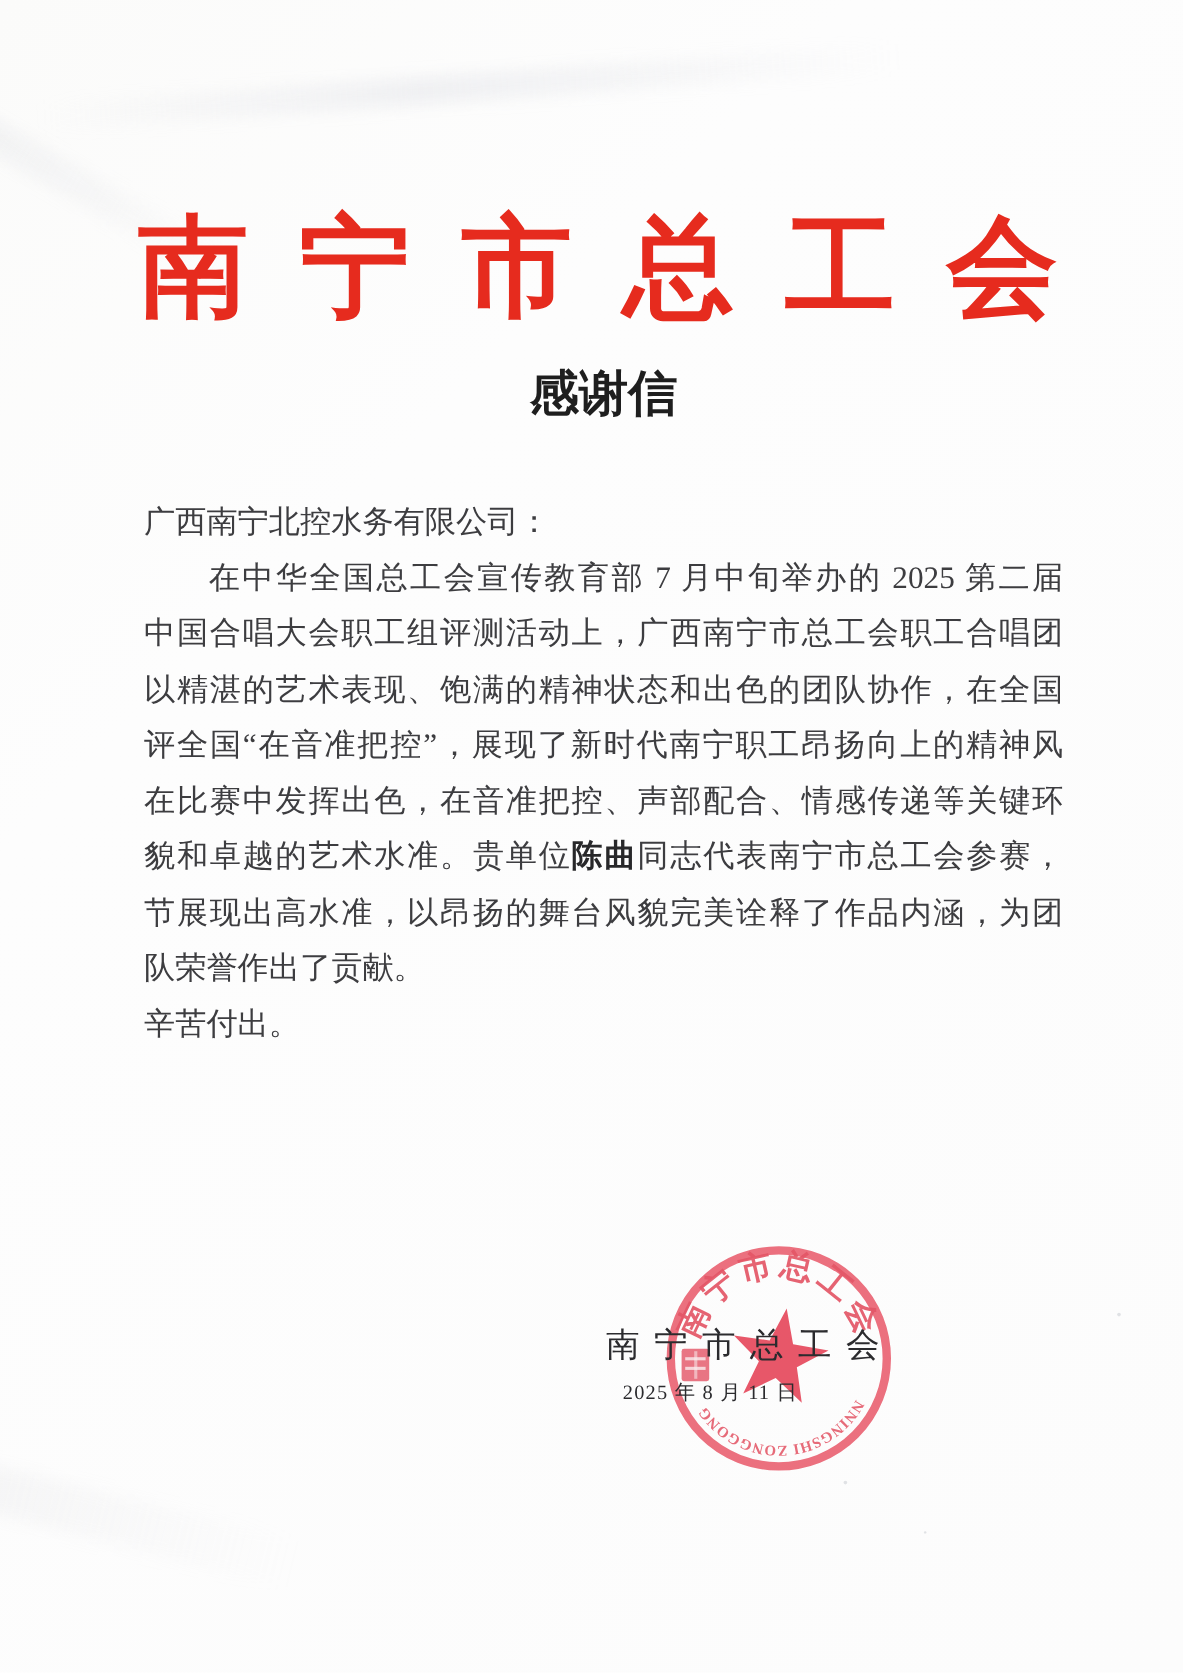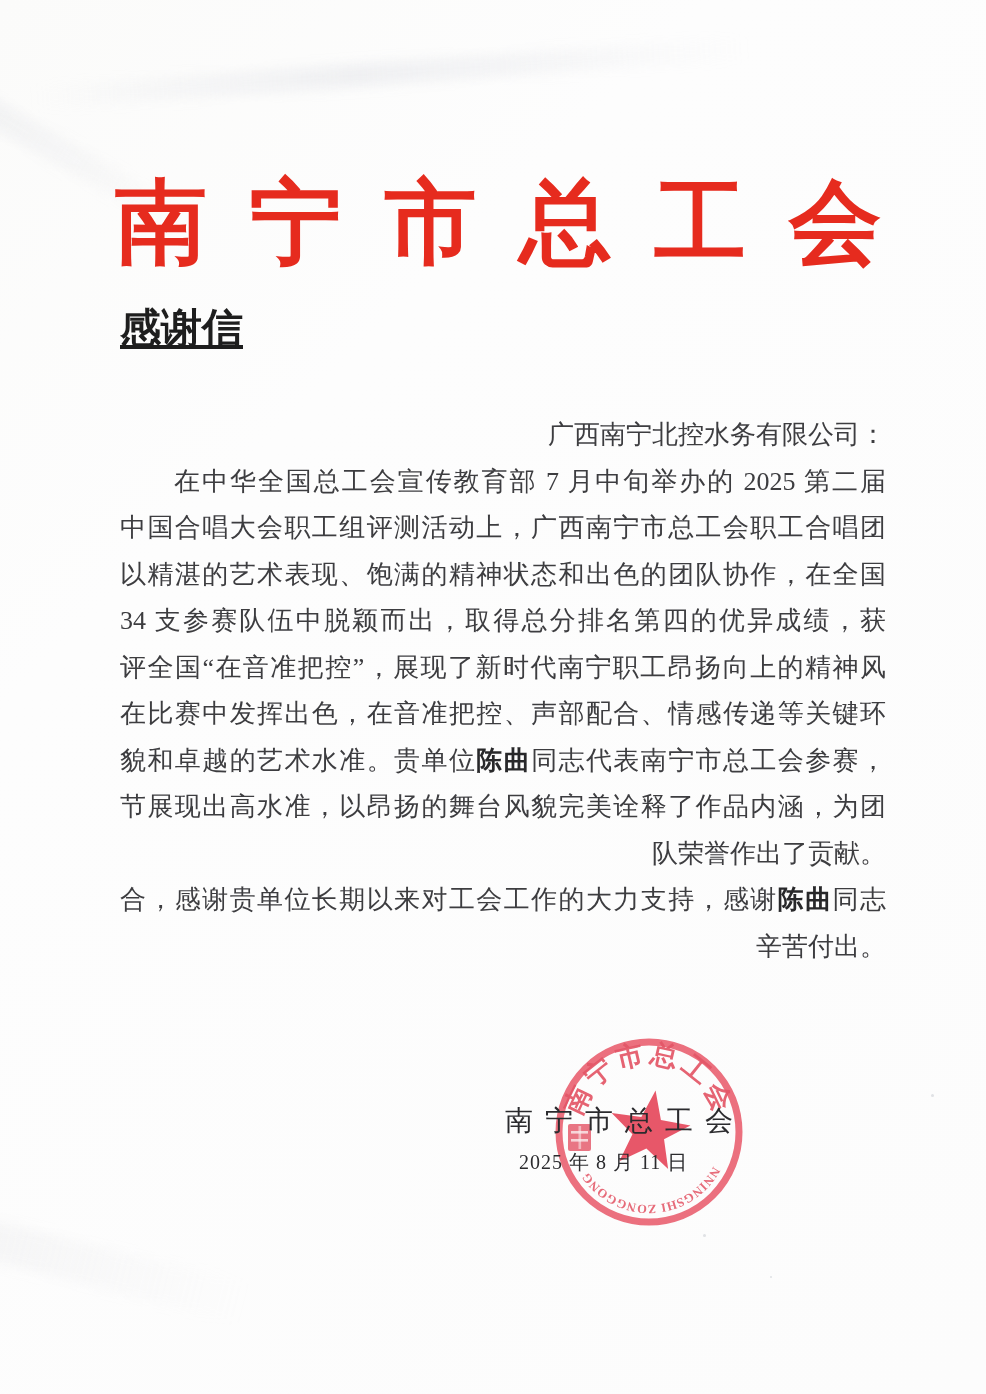--- a/index.html
+++ b/index.html
@@ -33,39 +33,39 @@
   .masthead {
     position: absolute; top: 168px; left: 115px; width: 766px;
     font-size: 92px; line-height: 110px; font-weight: 700;
     text-align: justify; text-align-last: justify;
     white-space: nowrap; letter-spacing: 0;
   }
   
   .letter-title {
     position: absolute; top: 302px; left: 120px; width: 766px;
     font-size: 41px; line-height: 52px; font-weight: 700; color: #1e1e1e;
-    text-decoration: underline;
+    text-align: center;
   }
   
   .body-block { position: absolute; top: 412px; left: 120px; width: 766px;
     font-size: 26px; color: #3d3d40; }
-  .line { height: 46.5px; line-height: 46.5px; white-space: nowrap; text-align: right; }
+  .line { height: 46.5px; line-height: 46.5px; white-space: nowrap; }
   .line.jl { text-align: justify; text-align-last: justify; white-space: normal; font-family: Liberation Serif, serif; }
   .line.indent { text-indent: 54px; }
   .person { font-weight: 700; color: #28282a; }
 
   
   .signature {
     position: absolute; top: 1102px; left: 505px;
     font-size: 28px; letter-spacing: 12px; color: #2b2b2e; z-index: 3;
     white-space: nowrap;
   }
   .date-line {
     position: absolute; top: 1149px; left: 519px;
-    font-size: 20px; letter-spacing: 1px; color: #2b2b2e; z-index: 3;
+    font-size: 17px; letter-spacing: 1px; color: #2b2b2e; z-index: 3;
     white-space: nowrap;
   }
 
   
   .stamp {
     position: absolute; left: 549px; top: 1032px; width: 200px; height: 200px;
     z-index: 2; mix-blend-mode: multiply; opacity: 0.93; filter: blur(0.4px);
   }
   .stamp text { font-family: "Liberation Serif", "DejaVu Serif", serif; }
 </style>
@@ -83,27 +83,25 @@
 
   <div class="masthead" style="color:#e62b1e">南宁市总工会</div>
 
   <div class="letter-title">感谢信</div>
 
   <div class="body-block">
     <div class="line">广西南宁北控水务有限公司：</div>
     <div class="line jl indent">在中华全国总工会宣传教育部 7 月中旬举办的 2025 第二届</div>
     <div class="line jl">中国合唱大会职工组评测活动上，广西南宁市总工会职工合唱团</div>
     <div class="line jl">以精湛的艺术表现、饱满的精神状态和出色的团队协作，在全国</div>
-    <div class="line jl">34 支参赛队伍中脱颖而出，取得总分排名第四的优异成绩，获</div>
     <div class="line jl">评全国“在音准把控”，展现了新时代南宁职工昂扬向上的精神风</div>
     <div class="line jl">在比赛中发挥出色，在音准把控、声部配合、情感传递等关键环</div>
     <div class="line jl"><span>貌和卓越的艺术水准。贵单位</span><span class="person">陈曲</span><span>同志代表南宁市总工会参赛，</span></div>
     <div class="line jl">节展现出高水准，以昂扬的舞台风貌完美诠释了作品内涵，为团</div>
     <div class="line">队荣誉作出了贡献。</div>
-    <div class="line jl"><span>合，感谢贵单位长期以来对工会工作的大力支持，感谢</span><span class="person">陈曲</span><span>同志</span></div>
     <div class="line">辛苦付出。</div>
   </div>
 
   <svg class="stamp" viewBox="-100 -100 200 200" xmlns="http://www.w3.org/2000/svg">
     <defs>
       <path id="arcTop" d="M -67.5 -14.3 A 69 69 0 0 1 67.5 -14.3" fill="none"></path>
       <path id="arcBottom" d="M 63.2 36.5 A 73 73 0 0 1 -63.2 36.5" fill="none"></path>
     </defs>
     <circle cx="0" cy="0" r="90" fill="none" stroke="#ea5466" stroke-width="7" opacity="0.9"></circle>
     <g transform="rotate(9)" opacity="0.92">

